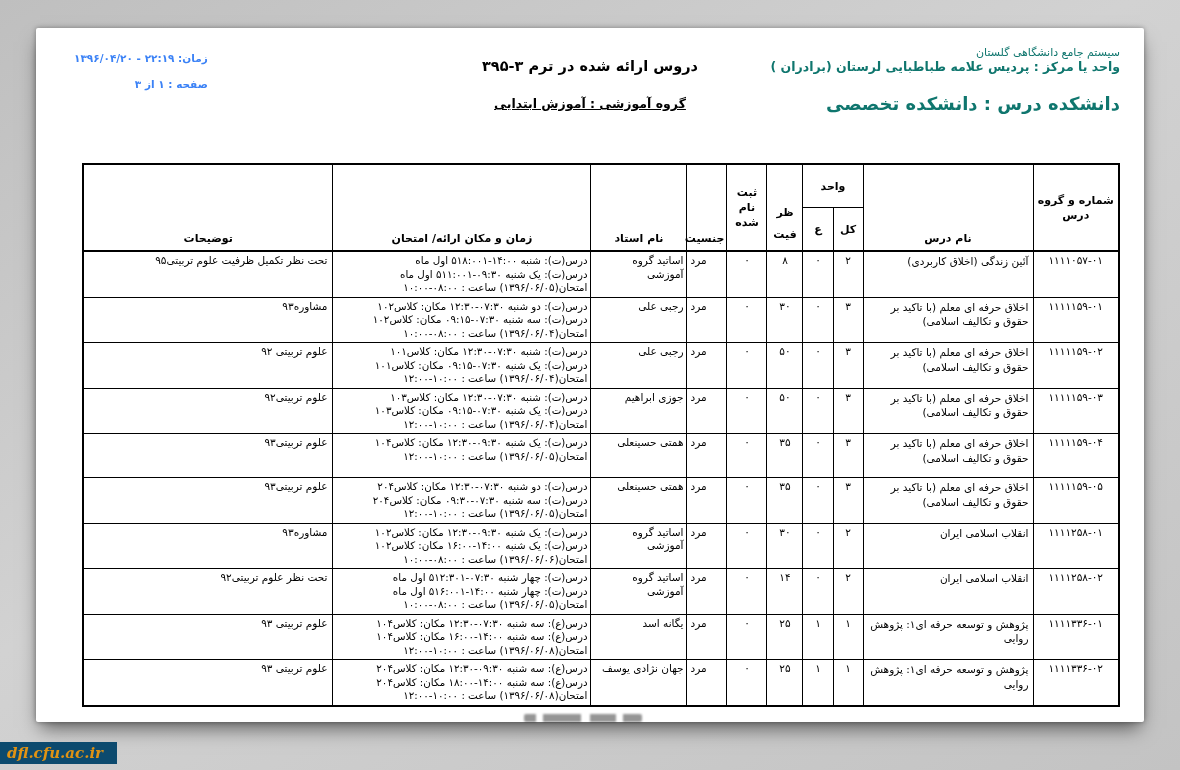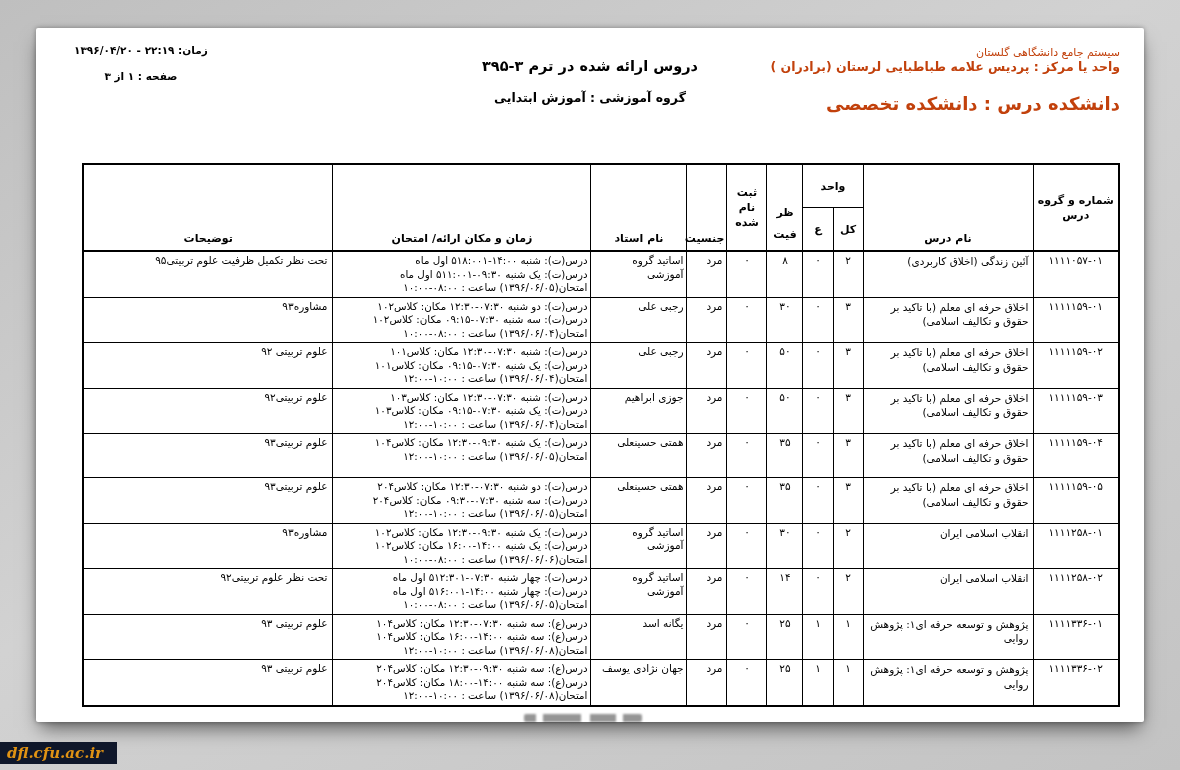--- a/index.html
+++ b/index.html
@@ -8,29 +8,29 @@
     background:linear-gradient(150deg,#bfbfbf 0%,#d2d2d2 45%,#c3c3c3 100%);
     font-family:"DejaVu Sans",sans-serif;
     -webkit-font-smoothing:antialiased;
   }
   .page{
     position:absolute;left:36px;top:28px;width:1108px;height:694px;
     background:#ffffff;border-radius:2px;
     box-shadow:0 10px 18px -4px rgba(0,0,0,.55),0 0 5px rgba(0,0,0,.35);
   }
   
-  .hdr-right{position:absolute;right:24px;top:18px;direction:rtl;text-align:right;color:#c2410c;}
+  .hdr-right{position:absolute;right:24px;top:18px;direction:rtl;text-align:right;color:#0f766e;}
   .hdr-right .l1{font-size:11px;}
   .hdr-right .l2{font-size:11px;margin-top:11px;}
   .hdr-right .l3{font-size:12.5px;font-weight:bold;margin-top:0;}
   .hdr-right .l4{font-size:18px;font-weight:bold;margin-top:19px;}
   .hdr-center{position:absolute;left:280px;right:280px;top:0;text-align:center;direction:rtl;color:#000;}
   .hdr-center .title{font-size:14.5px;font-weight:bold;margin-top:30px;}
-  .hdr-center .subtitle{font-size:12.5px;font-weight:bold;margin-top:16px;}
-  .hdr-left{position:absolute;left:38px;top:16px;direction:rtl;text-align:center;color:#000000;}
+  .hdr-center .subtitle{font-size:12.5px;font-weight:bold;margin-top:22px;text-decoration:underline;}
+  .hdr-left{position:absolute;left:38px;top:24px;direction:rtl;text-align:right;color:#3b82f6;}
   .hdr-left .l1{font-size:10.5px;font-weight:bold;}
   .hdr-left .l2{font-size:10.5px;font-weight:bold;margin-top:14px;}
   
   table.courses{
     position:absolute;right:24px;top:135px;width:1038px;
     border-collapse:collapse;direction:rtl;table-layout:fixed;
     border:2px solid #000;color:#000;
   }
   table.courses th,table.courses td{border:1px solid #000;}
   thead th{font-weight:bold;font-size:11px;text-align:center;padding:2px 2px;background:#fff;line-height:15px;}
@@ -42,31 +42,31 @@
   thead th.capacity-h{line-height:22px;}
   tbody td{vertical-align:top;font-size:10.5px;padding:2px 3px;line-height:13.5px;background:#fff;}
   tbody tr{height:44px;}
   td.c{text-align:center;}
   td.r{text-align:right;}
   td.num-cell{font-size:10.5px;text-align:center;letter-spacing:.5px;}
   td.name-cell{line-height:14.5px;padding-right:4px;}
   td.sched-cell{padding-left:4px;}
   .sch-line{white-space:nowrap;font-size:10.3px;line-height:13.5px;text-align:right;}
   td.note-cell{padding-right:5px;}
-  td.gender-cell{text-align:right;padding-right:4px;}
+  td.gender-cell{text-align:left;padding-right:4px;}
   
   .footer-smudge{
     position:absolute;left:488px;top:686px;width:118px;height:8px;border-radius:2px;
     background:linear-gradient(90deg,#2e2e2e 0 10%,transparent 10% 16%,#2e2e2e 16% 48%,transparent 48% 56%,#2e2e2e 56% 78%,transparent 78% 84%,#2e2e2e 84% 100%);
     opacity:.5;filter:blur(1.1px);
   }
   
   .watermark{
     position:absolute;left:0;bottom:6px;height:22px;
-    background:#0f172a;color:#e09314;
+    background:#0c4a6e;color:#e09314;
     font-family:"DejaVu Serif",serif;font-style:italic;font-weight:bold;
     font-size:15px;line-height:22px;padding:0 14px 0 7px;direction:ltr;
   }
 </style>
 </head>
 <body>
 
 <div class="page">
 
   <div class="hdr-right">

